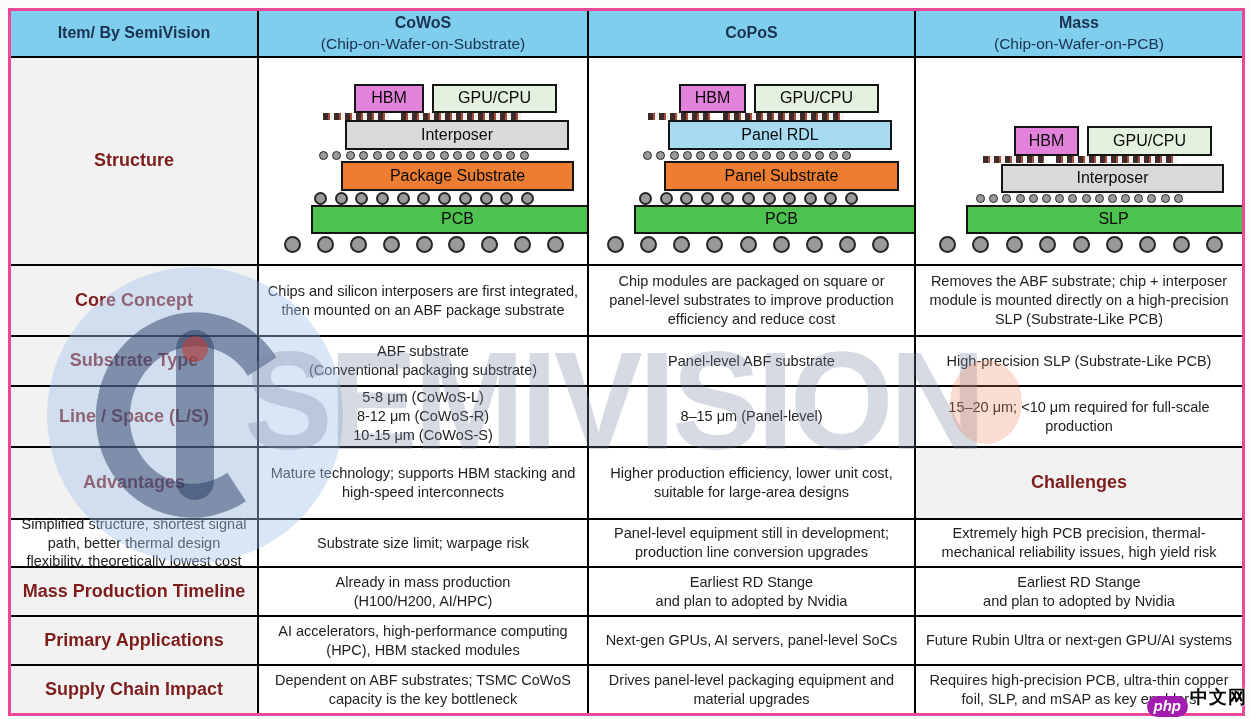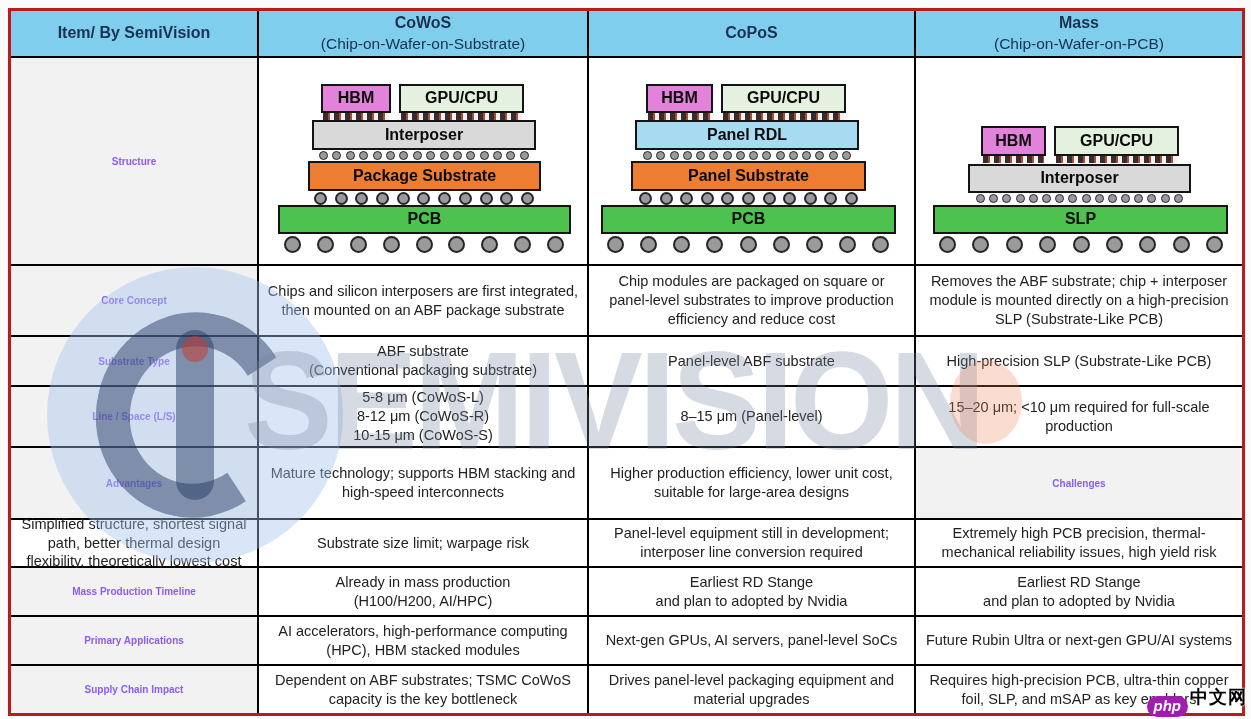--- a/index.html
+++ b/index.html
@@ -6,39 +6,39 @@
   body{
     width:1251px;height:719px;position:relative;overflow:hidden;
     background:#fbfbfb;
     font-family:"Liberation Sans", sans-serif;
   }
   .pkg-table{
     position:absolute;left:8px;top:8px;
     display:grid;
     grid-template-columns:246px 328px 325px 326px;
     grid-template-rows:45px 206px 69px 48px 59px 70px 46px 47px 47px 47px;
-    gap:2px;background:#000;border:3px solid #b91c1c;
+    gap:2px;background:#000;border:3px solid #ec4899;
   }
   .cell{
     background:#fff;display:flex;align-items:center;justify-content:center;
     text-align:center;padding:2px 8px;box-sizing:border-box;
     white-space:pre-line;color:#222;font-size:14.5px;line-height:1.3;
   }
-  .cell.label{background:#F2F2F2;font-weight:bold;font-size:10px;color:#8b5cf6;}
+  .cell.label{background:#F2F2F2;font-weight:bold;font-size:18px;color:#7f1d1d;}
   .cell.header{
     background:#7FCEED;flex-direction:column;font-weight:bold;
     color:#1b3150;font-size:16px;line-height:1.28;gap:0;
   }
   .cell.header .sub{font-size:15.5px;font-weight:normal;}
   .cell.diagram{position:relative;padding:0;overflow:hidden;}
 
   .diag-box{
     position:absolute;border:2px solid #141414;box-sizing:border-box;
     display:flex;align-items:center;justify-content:center;
-    font-weight:bold;font-size:16px;color:#0a0a0a;white-space:nowrap;
+    font-weight:normal;font-size:16px;color:#0a0a0a;white-space:nowrap;margin-left:33px;
   }
   .diag-micro{
     position:absolute;height:7px;
     background:repeating-linear-gradient(90deg,#3d2b2b 0 5px,#a84d38 5px 7px,#f2f2f2 7px 11px);
   }
   .diag-bumps{position:absolute;display:flex;justify-content:space-between;align-items:center;}
   .bump{box-sizing:border-box;border-radius:50%;background:#9a9a9a;border:2px solid #262626;}
   .bump.small{width:9px;height:9px;border-width:1.5px;}
   .bump.medium{width:13px;height:13px;}
   .bump.ball{width:17px;height:17px;}
@@ -125,21 +125,21 @@
   <div class="cell">8–15 μm (Panel-level)</div>
   <div class="cell">15–20 μm; &lt;10 μm required for full-scale production</div>
 
   <div class="cell label">Advantages</div>
   <div class="cell">Mature technology; supports HBM stacking and high-speed interconnects</div>
   <div class="cell">Higher production efficiency, lower unit cost, suitable for large-area designs</div>
   <div class="cell label">Challenges</div>
 
   <div class="cell">Simplified structure, shortest signal path, better thermal design flexibility, theoretically lowest cost</div>
   <div class="cell">Substrate size limit; warpage risk</div>
-  <div class="cell">Panel-level equipment still in development; interposer line conversion required</div>
+  <div class="cell">Panel-level equipment still in development; production line conversion upgrades</div>
   <div class="cell">Extremely high PCB precision, thermal-mechanical reliability issues, high yield risk</div>
 
   <div class="cell label">Mass Production Timeline</div>
   <div class="cell">Already in mass production
 (H100/H200, AI/HPC)</div>
   <div class="cell">Earliest RD Stange
 and plan to adopted by Nvidia</div>
   <div class="cell">Earliest RD Stange
 and plan to adopted by Nvidia</div>
 

